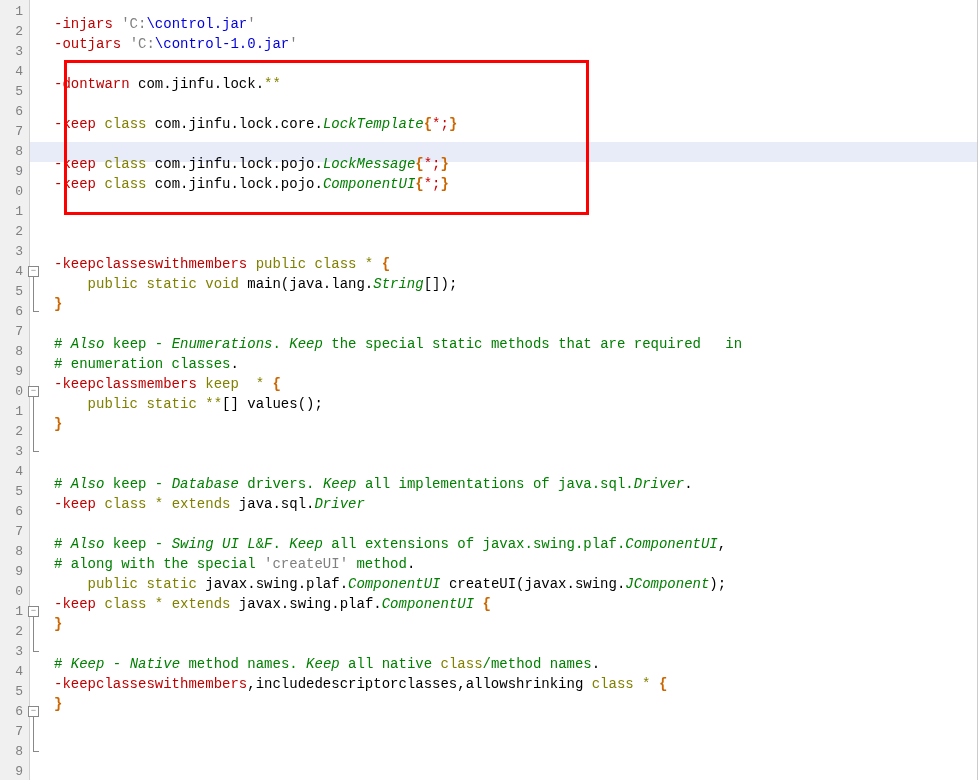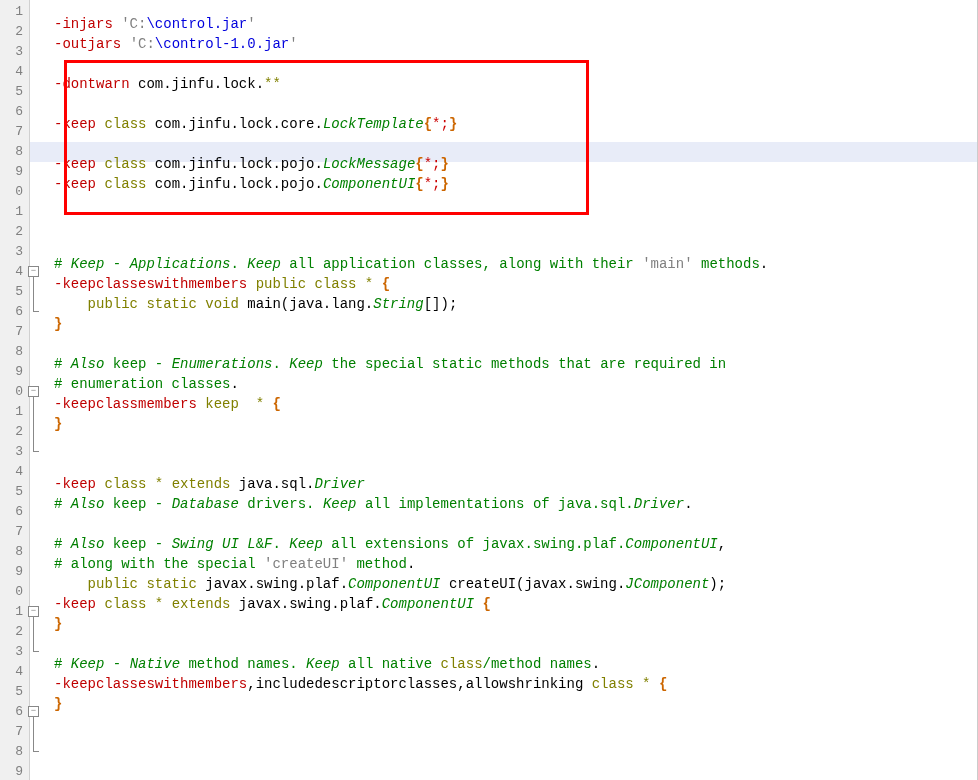--- a/index.html
+++ b/index.html
@@ -15,21 +15,21 @@
 .code-inner { padding-left:16px; position:relative; }
 
 .kw-red { color:#c00000; }
 .kw-olive { color:#808000; }
 .str-gray { color:#808080; }
 .path-blue { color:#0000dd; }
 .cls-green { color:#008000;font-style:italic; }
 .punct-orange { color:#cc6600; font-weight:bold;}
 .punct-red { color:#cc0000; }
 .comment { color:#008000; }
-.kw-in { color:#008000; }
+.kw-in { color:#008000;margin-left:16px; }
 
 .highlight-line { position:absolute; left:0; right:0; height:20px; background:#e8ecf8; z-index:0; }
 .red-box { position:absolute; border:3px solid #f00; z-index:5; pointer-events:none; }
 .ln { height:20px; }
 </style>
 </head>
 <body>
 
 <div class="editor">
   <div class="gutter" id="gutter">
@@ -81,33 +81,33 @@
         <div class="line"></div>
         <div class="line"><span class="kw-red">-dontwarn </span><span>com.jinfu.lock.</span><span class="kw-olive">**</span></div>
         <div class="line"></div>
         <div class="line"><span class="kw-red">-keep </span><span class="kw-olive">class</span><span> com.jinfu.lock.core.</span><span class="cls-green">LockTemplate</span><span class="punct-orange">{</span><span class="punct-red">*;</span><span class="punct-orange">}</span></div>
         <div class="line"></div>
         <div class="line"><span class="kw-red">-keep </span><span class="kw-olive">class</span><span> com.jinfu.lock.pojo.</span><span class="cls-green">LockMessage</span><span class="punct-orange">{</span><span class="punct-red">*;</span><span class="punct-orange">}</span></div>
         <div class="line"><span class="kw-red">-keep </span><span class="kw-olive">class</span><span> com.jinfu.lock.pojo.</span><span class="cls-green">ComponentUI</span><span class="punct-orange">{</span><span class="punct-red">*;</span><span class="punct-orange">}</span></div>
         <div class="line"></div>
         <div class="line"></div>
         <div class="line"></div>
-        <div class="line"><span class="comment"># </span><span class="cls-green">Keep</span><span class="comment"> - </span><span class="cls-green">Applications</span><span class="comment">. </span><span class="cls-green">Keep</span><span class="comment"> all application classes, along with their </span><span class="str-gray">'main'</span><span class="comment"> methods</span><span>.</span></div>
         <div class="line"><span class="kw-red">-keepclasseswithmembers </span><span class="kw-olive">public class *</span><span> </span><span class="punct-orange">{</span></div>
         <div class="line"><span>    </span><span class="kw-olive">public static void</span><span> main(java.lang.</span><span class="cls-green">String</span><span>[]);</span></div>
         <div class="line"><span class="punct-orange">}</span></div>
         <div class="line"></div>
         <div class="line"><span class="comment"># </span><span class="cls-green">Also</span><span class="comment"> keep - </span><span class="cls-green">Enumerations</span><span class="comment">. </span><span class="cls-green">Keep</span><span class="comment"> the special static methods that are required </span><span class="kw-in">in</span></div>
         <div class="line"><span class="comment"># enumeration classes</span><span>.</span></div>
         <div class="line"><span class="kw-red">-keepclassmembers </span><span class="kw-olive">keep  *</span><span> </span><span class="punct-orange">{</span></div>
+        <div class="line"><span>    </span><span class="kw-olive">public static **</span><span>[] values();</span></div>
         <div class="line"><span class="punct-orange">}</span></div>
         <div class="line"></div>
         <div class="line"></div>
+        <div class="line"><span class="comment"># </span><span class="cls-green">Also</span><span class="comment"> keep - </span><span class="cls-green">Database</span><span class="comment"> drivers. </span><span class="cls-green">Keep</span><span class="comment"> all implementations of java.sql.</span><span class="cls-green">Driver</span><span>.</span></div>
         <div class="line"><span class="kw-red">-keep </span><span class="kw-olive">class *</span><span> </span><span class="kw-olive">extends</span><span> java.sql.</span><span class="cls-green">Driver</span></div>
-        <div class="line"><span class="comment"># </span><span class="cls-green">Also</span><span class="comment"> keep - </span><span class="cls-green">Database</span><span class="comment"> drivers. </span><span class="cls-green">Keep</span><span class="comment"> all implementations of java.sql.</span><span class="cls-green">Driver</span><span>.</span></div>
         <div class="line"></div>
         <div class="line"><span class="comment"># </span><span class="cls-green">Also</span><span class="comment"> keep - </span><span class="cls-green">Swing UI L</span><span class="comment">&amp;</span><span class="cls-green">F</span><span class="comment">. </span><span class="cls-green">Keep</span><span class="comment"> all extensions of javax.swing.plaf.</span><span class="cls-green">ComponentUI</span><span>,</span></div>
         <div class="line"><span class="comment"># along with the special </span><span class="str-gray">'createUI'</span><span class="comment"> method</span><span>.</span></div>
         <div class="line"><span>    </span><span class="kw-olive">public static</span><span> javax.swing.plaf.</span><span class="cls-green">ComponentUI</span><span> createUI(javax.swing.</span><span class="cls-green">JComponent</span><span>);</span></div>
         <div class="line"><span class="kw-red">-keep </span><span class="kw-olive">class *</span><span> </span><span class="kw-olive">extends</span><span> javax.swing.plaf.</span><span class="cls-green">ComponentUI</span><span> </span><span class="punct-orange">{</span></div>
         <div class="line"><span class="punct-orange">}</span></div>
         <div class="line"></div>
         <div class="line"><span class="comment"># </span><span class="cls-green">Keep</span><span class="comment"> - </span><span class="cls-green">Native</span><span class="comment"> method names. </span><span class="cls-green">Keep</span><span class="comment"> all native </span><span class="kw-olive">class</span><span class="comment">/method names</span><span>.</span></div>
         <div class="line"><span class="kw-red">-keepclasseswithmembers</span><span>,includedescriptorclasses,allowshrinking </span><span class="kw-olive">class *</span><span> </span><span class="punct-orange">{</span></div>
         <div class="line"><span class="punct-orange">}</span></div>

